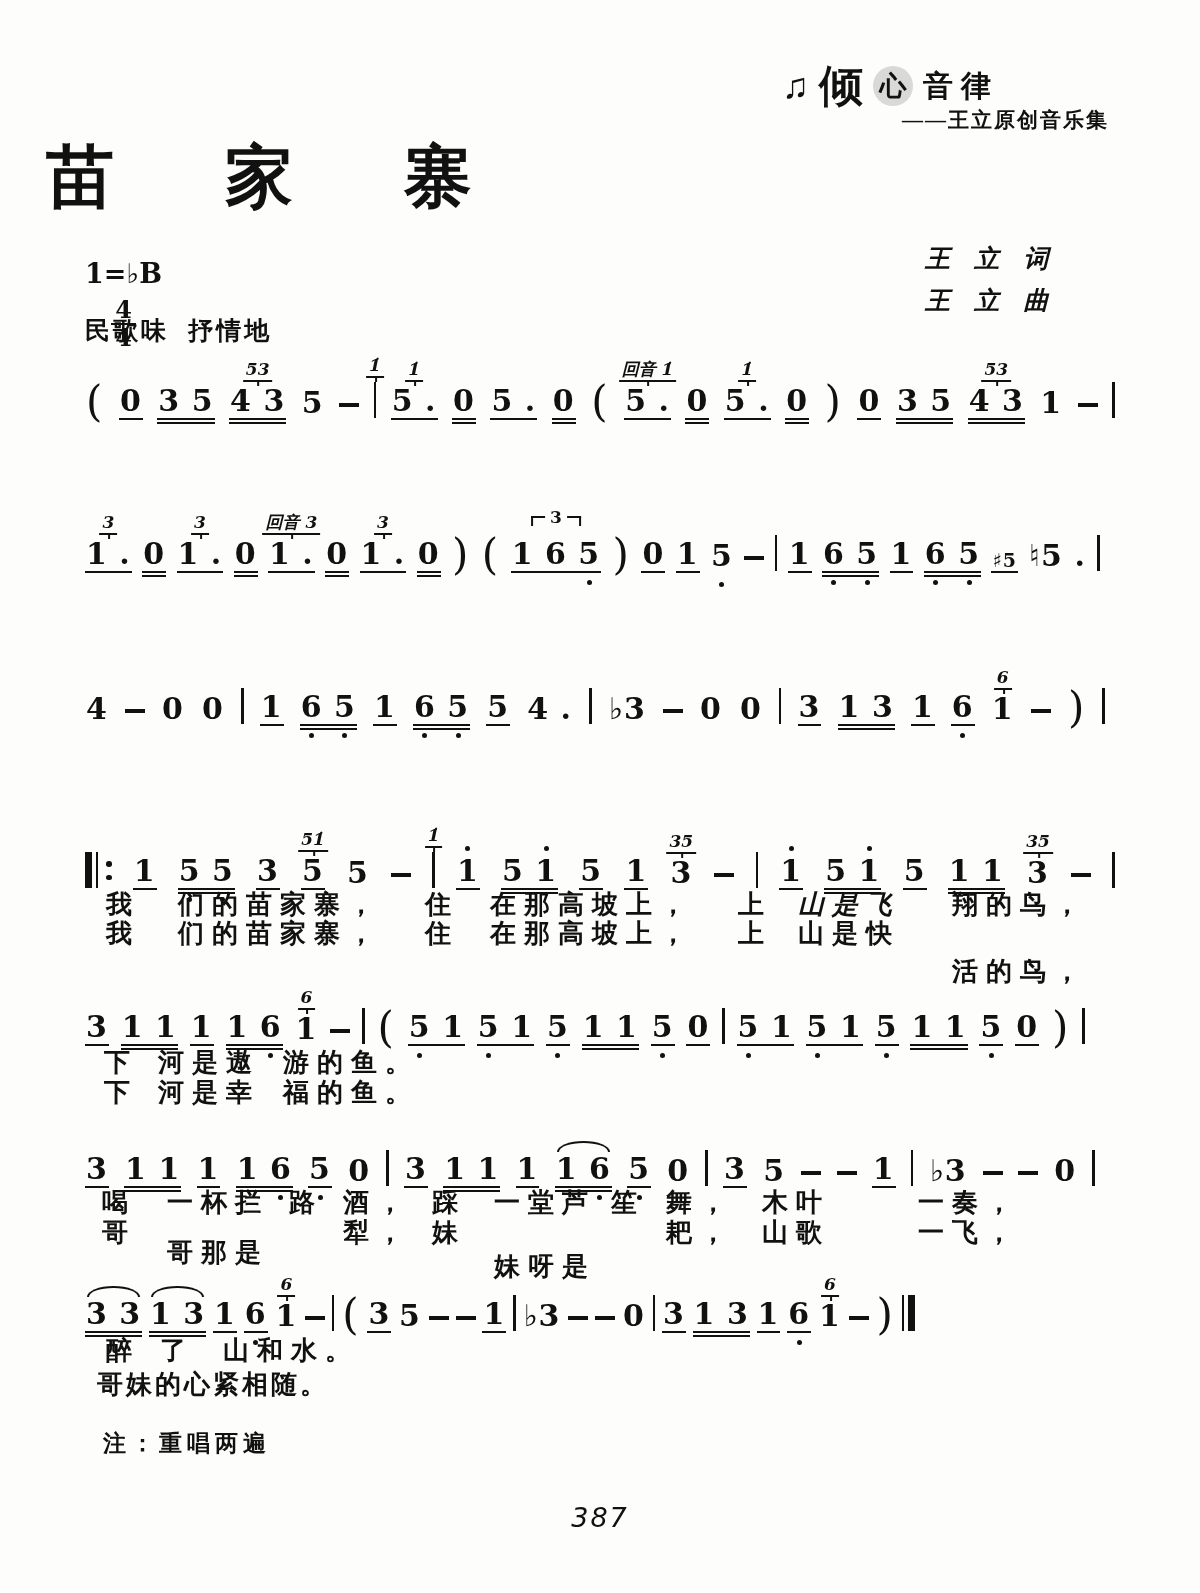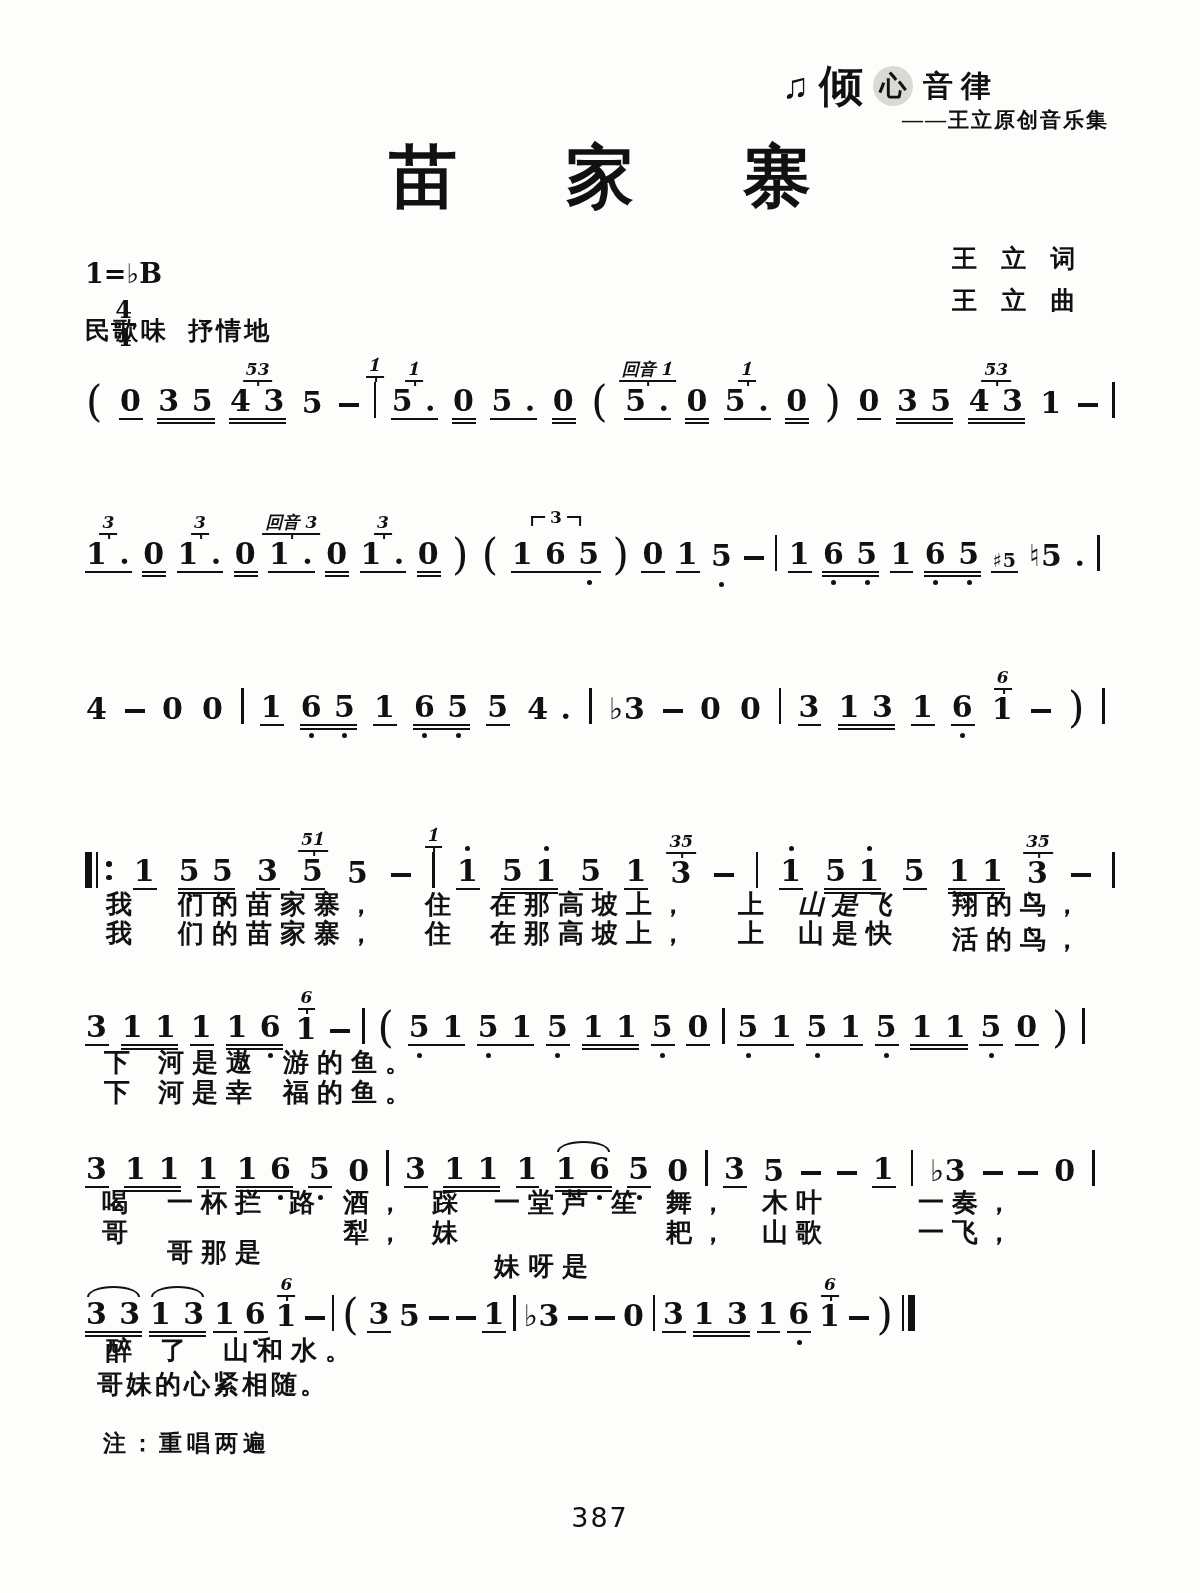--- a/index.html
+++ b/index.html
@@ -11,25 +11,25 @@
   .brand{position:absolute;top:64px;left:782px;display:flex;align-items:center;gap:10px;}
   .bnote{font-size:36px;font-weight:bold;line-height:1;}
   .bqing{font-size:44px;font-weight:bold;font-family:"DejaVu Serif",serif;line-height:1;}
   .bcircle{width:40px;height:40px;border-radius:50%;background:#d9d9d6;display:flex;
            align-items:center;justify-content:center;}
   .bcircle span{font-size:27px;font-weight:bold;}
   .byinlv{font-size:30px;font-weight:bold;letter-spacing:8px;}
   .brand-sub{position:absolute;top:106px;left:902px;font-size:21px;font-weight:600;letter-spacing:2px;}
 
   
-  .title{position:absolute;top:132px;left:0;width:100%;margin:0;text-align:center;
+  .title{position:absolute;top:132px;left:0;width:100%;margin:0;
          font-size:68px;font-weight:bold;letter-spacing:46px;text-indent:46px;
-         font-family:Liberation Serif, serif;}
-  .credits{position:absolute;top:238px;left:952px;font-size:25px;font-weight:600;
-           letter-spacing:9px;line-height:42px;white-space:nowrap;}
+         font-family:Liberation Sans, sans-serif;}
+  .credits{position:absolute;top:238px;left:925px;font-size:25px;font-weight:600;
+           letter-spacing:9px;line-height:42px;white-space:nowrap;font-style:italic;}
   .keysig{position:absolute;top:258px;left:85px;display:flex;align-items:center;gap:8px;
           font-size:27px;font-weight:bold;font-family:"DejaVu Serif",serif;flex-direction:column;}
   .frac{display:flex;flex-direction:column;align-items:center;font-size:24px;line-height:1.05;}
   .frac .ft{border-bottom:2px solid #111;padding:0 4px 1px;}
   .frac .fb{padding:0 4px;}
   .tempo{position:absolute;top:314px;left:85px;font-size:25px;font-weight:bold;
          letter-spacing:3px;word-spacing:10px;}
 
   
   .mline{position:absolute;left:85px;display:flex;justify-content:space-between;
@@ -66,21 +66,21 @@
         border:2.5px solid #111;border-bottom:none;
         border-radius:50% 50% 0 0 / 100% 100% 0 0;}
 
   
   .lseg{position:absolute;font-family:"Liberation Serif",serif;font-size:26px;font-weight:600;
         line-height:1;letter-spacing:8px;white-space:nowrap;}
 
   
   .footnote{position:absolute;top:1428px;left:103px;font-size:23px;font-weight:600;letter-spacing:5px;}
   .pagenum{position:absolute;top:1502px;left:0;width:100%;text-align:center;
-           font-family:"DejaVu Sans",sans-serif;font-size:27px;letter-spacing:2px;}
+           font-family:"DejaVu Sans",sans-serif;font-size:27px;letter-spacing:2px;font-style:italic;}
 </style>
 </head>
 <body>
 
 <div class="page">
 
   <div class="brand">
     <span class="bnote">♫</span>
     <span class="bqing">倾</span>
     <span class="bcircle">
@@ -656,21 +656,21 @@
       <span class="lseg" style="left: 490px; top: 892px;">在那高坡上，</span>
       <span class="lseg" style="left: 738px; top: 892px;">上</span>
       <span class="lseg" style="left: 798px; top: 892px; font-style: italic;">山是飞</span>
       <span class="lseg" style="left: 952px; top: 892px;">翔的鸟，</span>
       <span class="lseg" style="left: 106px; top: 921px;">我</span>
       <span class="lseg" style="left: 178px; top: 921px;">们的苗家寨，</span>
       <span class="lseg" style="left: 425px; top: 921px;">住</span>
       <span class="lseg" style="left: 490px; top: 921px;">在那高坡上，</span>
       <span class="lseg" style="left: 738px; top: 921px;">上</span>
       <span class="lseg" style="left: 798px; top: 921px;">山是快</span>
-      <span class="lseg" style="left: 952px; top: 927px;">活的鸟，</span>
+      <span class="lseg" style="left: 952px; top: 959px;">活的鸟，</span>
       <span class="lseg" style="left: 104px; top: 1050px;">下</span>
       <span class="lseg" style="left: 158px; top: 1050px;">河是遨</span>
       <span class="lseg" style="left: 283px; top: 1050px;">游的鱼。</span>
       <span class="lseg" style="left: 104px; top: 1080px;">下</span>
       <span class="lseg" style="left: 158px; top: 1080px;">河是幸</span>
       <span class="lseg" style="left: 283px; top: 1080px;">福的鱼。</span>
       <span class="lseg" style="left: 102px; top: 1190px;">喝</span>
       <span class="lseg" style="left: 167px; top: 1190px;">一杯拦</span>
       <span class="lseg" style="left: 289px; top: 1190px;">路</span>
       <span class="lseg" style="left: 343px; top: 1190px;">酒，</span>

